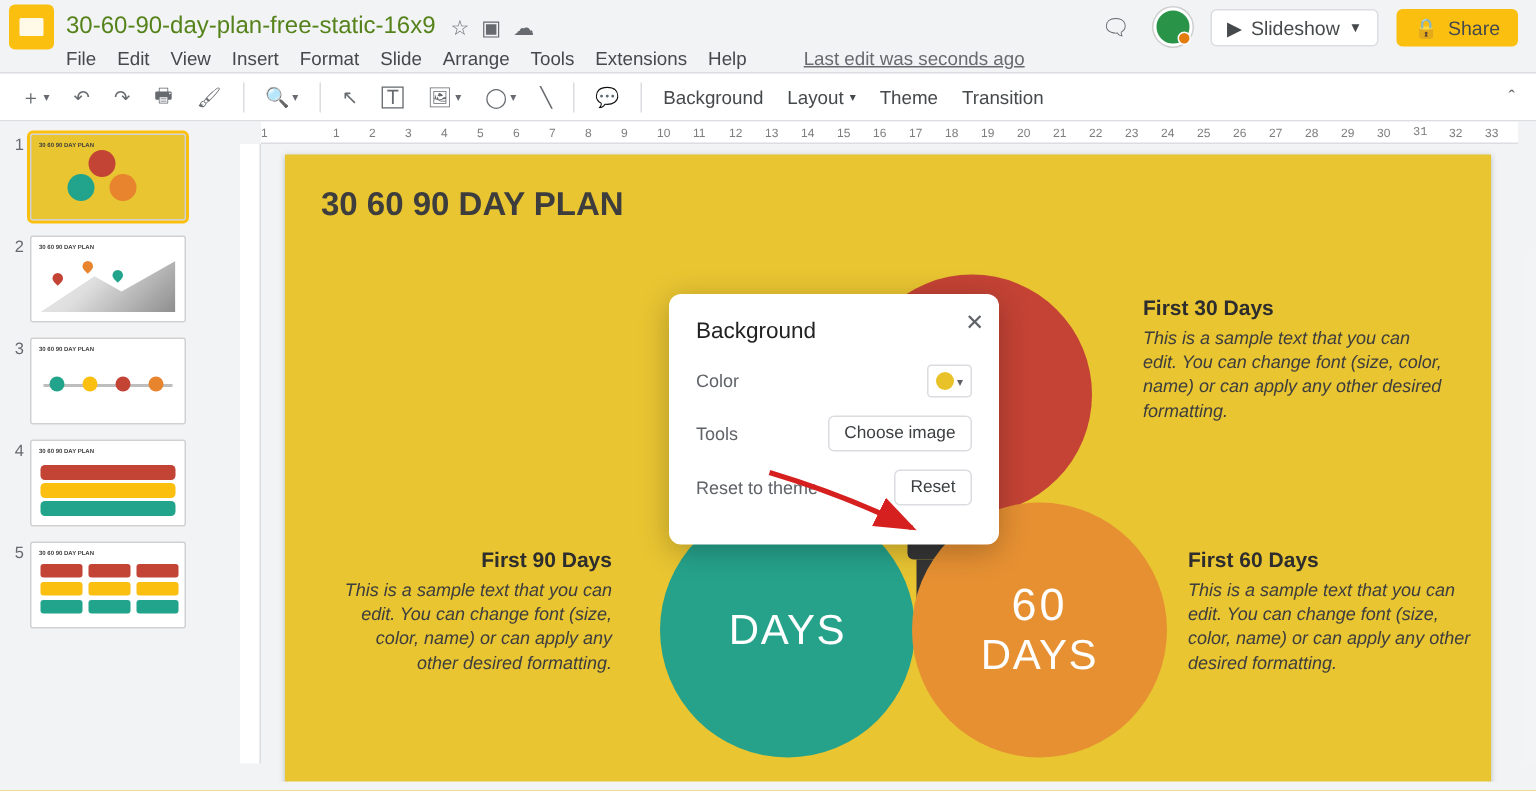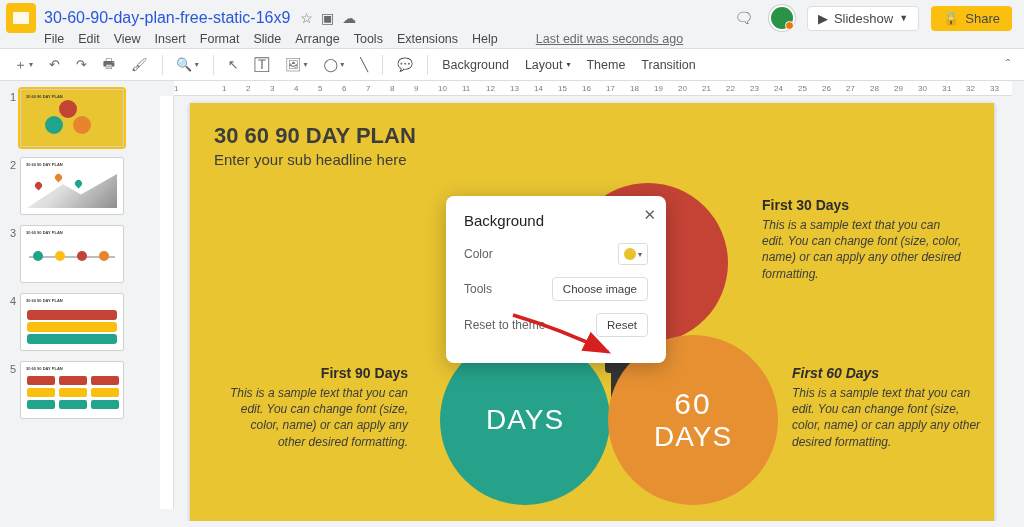--- a/index.html
+++ b/index.html
@@ -1,21 +1,21 @@
 <!DOCTYPE html>
 <html><head>
 <meta charset="utf-8">
 <style>
   * { box-sizing: border-box; margin: 0; padding: 0; font-family: Arial, "Helvetica Neue", Helvetica, sans-serif; }
   body { background:#f1f3f4; width:1024px; height:527px; overflow:hidden; position:relative; font-size:12px; color:#3c4043;}
   
   .titlebar { display:flex; align-items:center; padding:4px 12px 0 6px; height:32px;}
   .app-logo { width:30px; height:30px; background:#fbbc04; border-radius:4px; position:relative; display:flex; align-items:center; justify-content:center; margin-right:8px;}
   .app-logo::after { content:""; width:16px; height:12px; background:#fff; opacity:.9; border-radius:1px;}
-  .doc-title { font-size:16px; color:#1d4ed8; }
+  .doc-title { font-size:16px; color:#4d7c0f; }
   .title-icons { display:flex; gap:8px; margin-left:10px; color:#5f6368;}
   .title-icons span { font-size:14px; cursor:pointer;}
   .titlebar-right { margin-left:auto; display:flex; align-items:center; gap:12px;}
   .icon-btn { width:26px; height:26px; border-radius:4px; display:flex; align-items:center; justify-content:center; color:#5f6368; cursor:pointer; font-size:15px;}
   .avatar { width:26px; height:26px; border-radius:50%; background:#1e8e3e; border:2px solid #fff; box-shadow:0 0 0 1px #ccc; position:relative;}
   .avatar::after{content:""; position:absolute; width:7px; height:7px; background:#e37400; border-radius:50%; right:-1px; bottom:-1px; border:1px solid #fff;}
   .slideshow-btn { border:1px solid #dadce0; border-radius:4px; padding:4px 10px; display:flex; align-items:center; gap:6px; background:#fff; cursor:pointer; font-size:13px;}
   .share-btn { background:#fbbc04; border-radius:4px; padding:5px 12px; display:flex; align-items:center; gap:6px; cursor:pointer; font-size:13px; color:#3c4043; font-weight:500;}
   
   .menubar { display:flex; align-items:center; padding:0 12px 2px 44px; gap:14px; font-size:12.5px; color:#3c4043;}
@@ -77,21 +77,21 @@
   .figure { position:absolute; left:400px; top:176px; width:70px; height:170px; pointer-events:none;}
   .figure .head { width:22px; height:22px; background:#2b2b2b; border-radius:50%; margin:0 auto;}
   .figure .body { width:40px; height:70px; background:#2b2b2b; margin:2px auto 0; border-radius:8px 8px 4px 4px; position:relative;}
   .figure .body::before, .figure .body::after { content:""; position:absolute; width:9px; height:56px; background:#2b2b2b; top:4px; border-radius:5px;}
   .figure .body::before{ left:-10px; transform:rotate(10deg);} .figure .body::after{ right:-10px; transform:rotate(-10deg);}
   .figure .legs { width:28px; height:64px; margin:0 auto; display:flex; gap:4px;}
   .figure .legs div { flex:1; background:#2b2b2b; border-radius:0 0 4px 4px;}
   .section-title { position:absolute; font-size:14px; font-weight:bold; color:#222;}
   .section-body { position:absolute; font-size:12px; font-style:italic; color:#333; line-height:1.35;}
   .st30 { left:572px; top:94px;text-align:right;} .sb30 { left:572px; top:114px; width:200px;}
-  .st60 { left:602px; top:262px;font-style:italic;} .sb60 { left:602px; top:282px; width:190px;}
+  .st60 { left:602px; top:262px;} .sb60 { left:602px; top:282px; width:190px;}
   .st90 { left:48px; top:262px; width:170px; text-align:right;} .sb90 { left:36px; top:282px; width:182px; text-align:right;}
   
   .scrim { position:absolute; inset:0; background:rgba(255,255,255,.05);}
   .dialog { position:absolute; left:446px; top:196px; width:220px; background:#fff; border-radius:8px; box-shadow:0 4px 20px rgba(0,0,0,.25); padding:16px 18px 14px;}
   .dialog h3 { font-size:15px; font-weight:400; color:#222; margin-bottom:14px;}
   .dialog .close { position:absolute; right:10px; top:10px; font-size:15px; color:#5f6368; cursor:pointer;}
   .dlg-row { display:flex; align-items:center; justify-content:space-between; margin-bottom:12px; font-size:12px; color:#5f6368;}
   .color-swatch { width:30px; height:22px; border:1px solid #dadce0; border-radius:3px; display:flex; align-items:center; justify-content:center; gap:2px; cursor:pointer; background:#fff;}
   .color-swatch .dot { width:12px; height:12px; border-radius:50%; background:#e8c228;}
   .color-swatch .car { font-size:8px; color:#5f6368;}
@@ -262,21 +262,20 @@
         <span class="tick" style="left: 720px;">29</span>
         <span class="tick" style="left: 744px;">30</span>
         <span class="tick" style="left: 768px; font-family: Liberation Mono, monospace;">31</span>
         <span class="tick" style="left: 792px;">32</span>
         <span class="tick" style="left: 816px;">33</span>
       </div>
     <div class="ruler-v"></div>
 
     <div class="slide">
       <div class="slide-title">30 60 90 DAY PLAN</div>
-      <div class="slide-sub">Enter your sub headline here</div>
 
       <div class="figure">
         <div class="head"></div>
           <div class="body"></div>
           <div class="legs">
             <div></div>
             <div></div>
           </div>
       </div>
 

